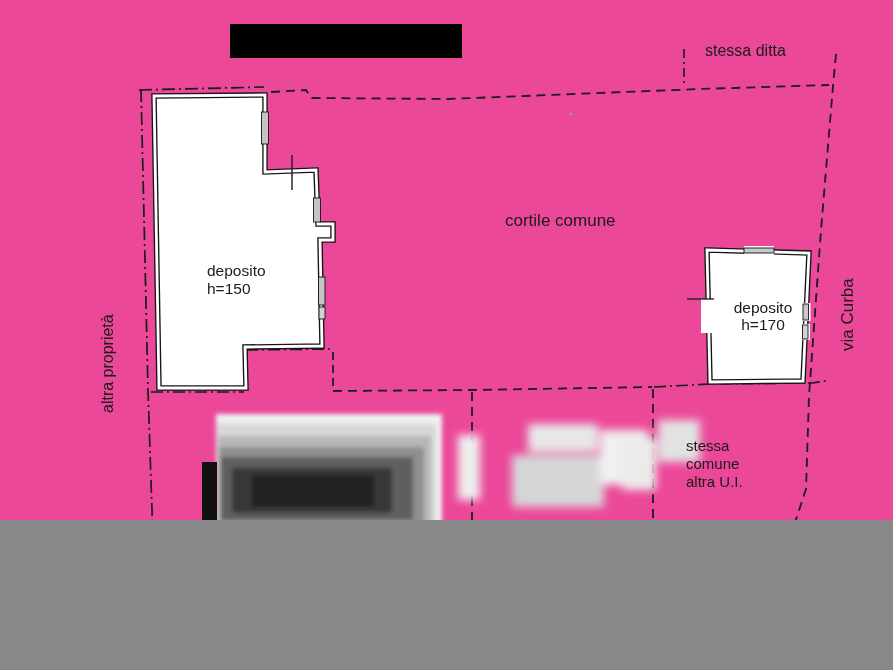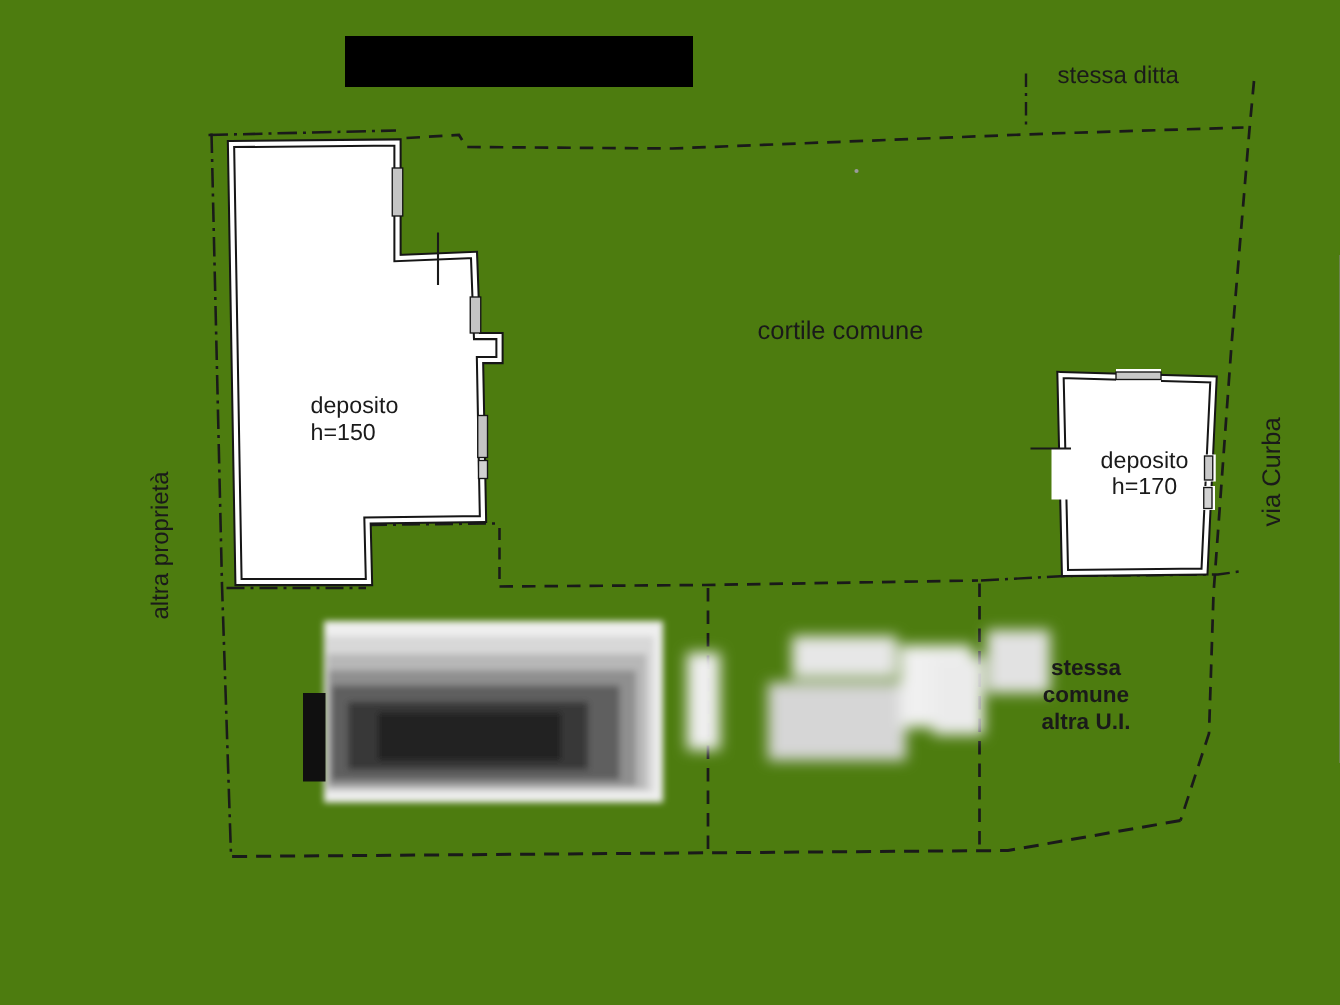--- a/index.html
+++ b/index.html
@@ -1,28 +1,28 @@
 <!DOCTYPE html>
 <html><head>
 <meta charset="utf-8">
 <style>
   html,body { margin:0; padding:0; background:#888; }
   .stage {
-    position:relative; width:893px; height:670px; margin:0 auto;
-    background:#4d7c0f; overflow:hidden;
+    position:relative; width:893px; height:520px; margin:0 auto;
+    background:#ec4899; overflow:hidden;
     font-family:"Liberation Sans", sans-serif; color:#1a1a1a;
   }
   .plan-svg { position:absolute; left:0; top:0; }
   .lbl { position:absolute; white-space:nowrap; line-height:1.15; color:#1a1a1a; }
   .lbl-stessa-top { left:705px; top:42px;  font-size:16px; }
   .lbl-cortile    { left:494px; top:211px; font-size:17px;margin-left:11px; }
   .lbl-dep260     { left:207px; top:262px; font-size:15.5px; line-height:18px; }
   .lbl-dep270     { left:729px; top:299px; font-size:15.5px; line-height:17px; width:68px; text-align:center; }
   .lbl-androne    { left:529px; top:444px; font-size:16px;  line-height:19px; }
-  .lbl-rightunit  { left:686px; top:437px; font-size:15px;  line-height:18px; width:76px; text-align:center;font-weight:bold; }
+  .lbl-rightunit  { left:686px; top:437px; font-size:15px;  line-height:18px; width:76px; text-align:left; }
   .vlabel { position:absolute; white-space:nowrap; transform:rotate(-90deg); transform-origin:0 0; }
   .lbl-altraprop  { left:99px;  top:413px; font-size:16px; }
   .lbl-viacurba   { left:838px; top:351px; font-size:17px; }
   .lbl-title      { left:411px; top:637px; font-size:20px; font-weight:700; letter-spacing:.6px; }
   .blurword { display:inline-block; filter:blur(2.1px); opacity:.85; }
   .softword { filter:blur(0.4px); }
 </style>
 </head>
 <body>
 

